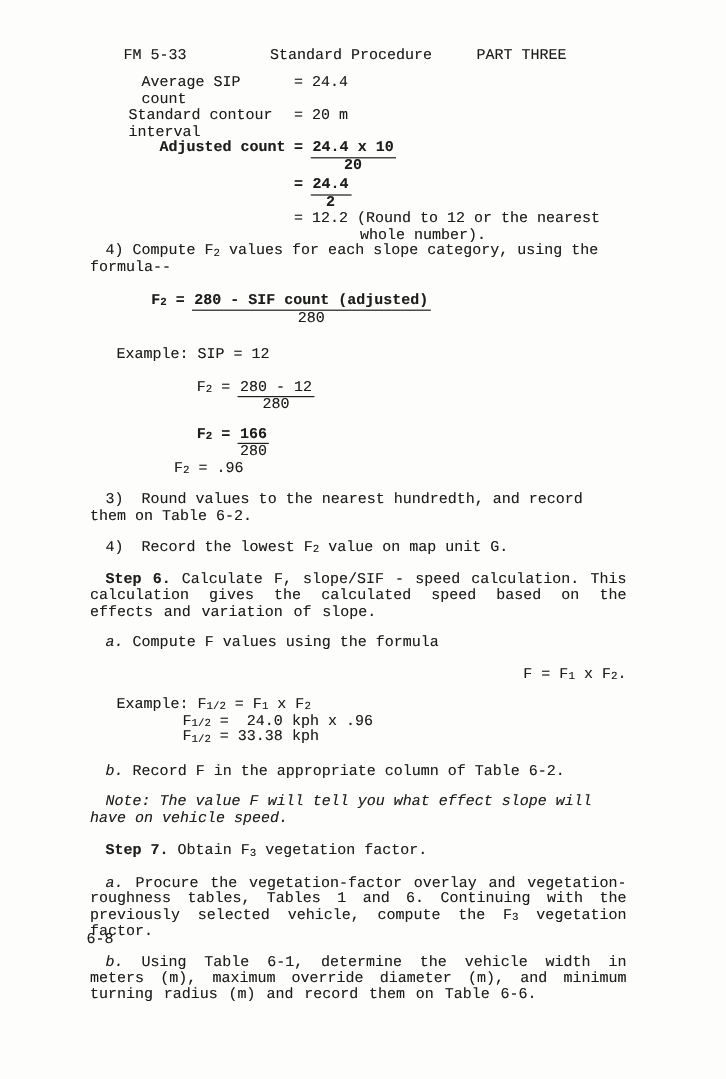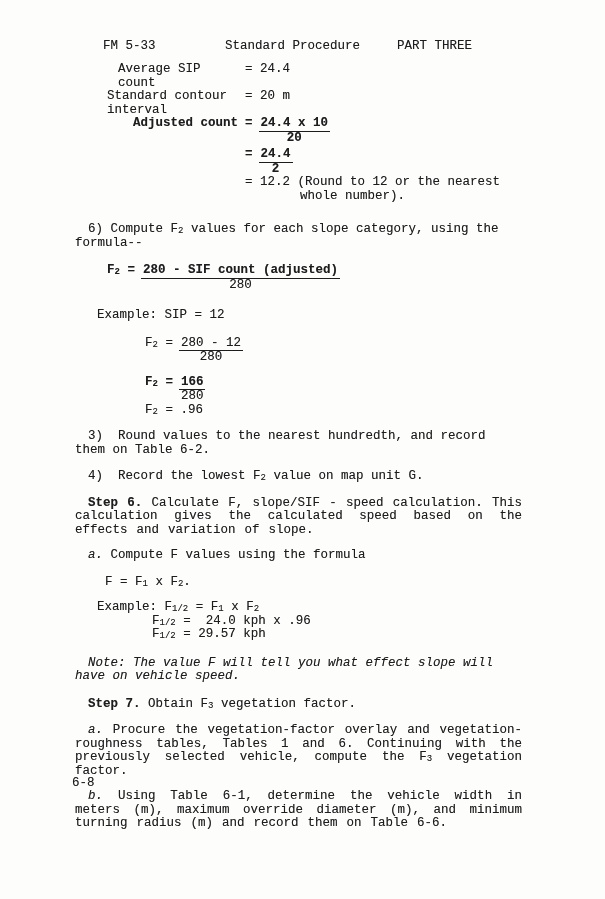--- a/index.html
+++ b/index.html
@@ -4,34 +4,34 @@
 <style>
   html,body{margin:0;padding:0;background:#e8e8e8;}
   .page{position:relative;width:605px;height:899px;background:#fdfdfc;
         font-family:Liberation Mono, monospace;font-size:12.5px;line-height:13.5px;
         color:#1d1d1d;overflow:hidden;text-shadow:0 0 .4px rgba(40,40,40,.45);}
   .wrap{position:absolute;left:75px;top:40px;width:447px;}
   .hdr{position:relative;height:14px;margin-bottom:9px;}
   .hdr span{position:absolute;top:0;white-space:nowrap;}
   .h-doc{left:28px;} .h-title{left:150px;} .h-part{left:298px;margin-left:24px;}
   p{margin:0 0 13px;}
-  .sip{margin-left:32px;margin-bottom:20px;}
+  .sip{margin-left:32px;}
   .sip-row{display:flex;align-items:flex-start;}
   .lbl{flex:none;width:138px;box-sizing:border-box;}
   .pl11{padding-left:11px;} .pl26{padding-left:26px;}
   .eq{margin-right:6px;}
   .frac{display:inline-flex;flex-direction:column;align-items:center;vertical-align:top;justify-content:space-between;}
   .frac .num{border-bottom:1px solid #1d1d1d;padding:0 2px;}
   .fline{display:flex;align-items:flex-start;margin:0 0 13px;}
-  .fline .lead{margin-right:6px;white-space:pre;}
+  .fline .lead{margin-right:6px;white-space:pre;margin-left:19px;}
   .b{font-weight:bold;}
   .mt3{margin-top:3px;}
   .ind{text-indent:13px;}
   .just{text-align:justify;word-spacing:1.5px;}
-  .ml22{margin-left:22px;} .ml30{margin-left:30px;} .ml32{margin-left:32px;} .ml70{margin-left:70px;}
+  .ml22{margin-left:22px;} .ml30{margin-left:30px;text-align:right;} .ml32{margin-left:32px;} .ml70{margin-left:70px;}
   .pl55{padding-left:55px;}
   .mb0{margin-bottom:0;} .mb11{margin-bottom:11px;} .mb12{margin-bottom:12px;}
   .mb14{margin-bottom:14px;} .mb15{margin-bottom:15px;} .mb17{margin-bottom:17px;}
   sub{font-size:9px;line-height:0;vertical-align:baseline;position:relative;top:1px;}
   .footer{position:absolute;left:72px;top:777px;}
   [data-rich] > span{white-space:pre-wrap;}
 </style>
 </head>
 <body>
 
@@ -72,21 +72,21 @@
       <div class="sip-row">
         <span class="lbl"></span>
         <span>= 12.2 (Round to 12 or the nearest</span>
       </div>
       <div class="sip-row">
         <span class="lbl"></span>
         <span class="pl55">whole number).</span>
       </div>
     </div>
 
-    <p class="ind mb14" data-rich="item2"><span>6) Compute F</span><sub>2</sub><span> values for each slope category, using the formula--</span></p>
+    <p class="ind mb14" data-rich="item2"><span>4) Compute F</span><sub>2</sub><span> values for each slope category, using the formula--</span></p>
 
     <div class="fline ml32 mb17">
       <span class="lead b" data-rich="f2_formula.lead"><span>F</span><sub>2</sub><span> =</span></span>
       <span class="frac">
         <span class="num b">280 - SIF count (adjusted)</span>
         <span class="den">280</span>
       </span>
     </div>
 
     <p class="ml22 mb14">Example: SIP = 12</p>
@@ -113,23 +113,24 @@
 
     <p class="ind just mb12" data-rich="step6"><span style="font-weight: bold;">Step 6.</span><span> Calculate F, slope/SIF - speed calculation. This calculation gives the calculated speed based on the effects and variation of slope.</span></p>
 
     <p class="ind" data-rich="item_a1"><span style="font-style: italic;">a.</span><span> Compute F values using the formula</span></p>
 
     <p class="ml30 mb12" data-rich="formula_f"><span>F = F</span><sub>1</sub><span> x F</span><sub>2</sub><span>.</span></p>
 
     <div class="ml22 mb15">
       <p class="mb0" data-rich="example_f.line1"><span>Example: F</span><sub>1/2</sub><span> = F</span><sub>1</sub><span> x F</span><sub>2</sub></p>
       <p class="mb0 pl55" data-rich="example_f.line2"><span>F</span><sub>1/2</sub><span> =&nbsp; 24.0 kph x .96</span></p>
-      <p class="mb0 pl55" data-rich="example_f.line3"><span>F</span><sub>1/2</sub><span> = 29.57 kph</span></p>
+      <p class="mb0 pl55" data-rich="example_f.line3"><span>F</span><sub>1/2</sub><span> = 33.38 kph</span></p>
     </div>
 
+    <p class="ind mb12" data-rich="item_b1"><span style="font-style: italic;">b.</span><span> Record F in the appropriate column of Table 6-2.</span></p>
 
     <p class="ind mb14" data-rich="note"><span style="font-style: italic;">Note: The value F will tell you what effect slope will have on vehicle speed.</span></p>
 
     <p class="ind" data-rich="step7"><span style="font-weight: bold;">Step 7.</span><span> Obtain F</span><sub>3</sub><span> vegetation factor.</span></p>
 
     <p class="ind just mb12" data-rich="item_a2"><span style="font-style: italic;">a.</span><span> Procure the vegetation-factor overlay and vegetation-roughness tables, Tables 1 and 6. Continuing with the previously selected vehicle, compute the F</span><sub>3</sub><span> vegetation factor.</span></p>
 
     <p class="ind just" data-rich="item_b2"><span style="font-style: italic;">b.</span><span> Using Table 6-1, determine the vehicle width in meters (m), maximum override diameter (m), and minimum turning radius (m) and record them on Table 6-6.</span></p>
 
   </div>

